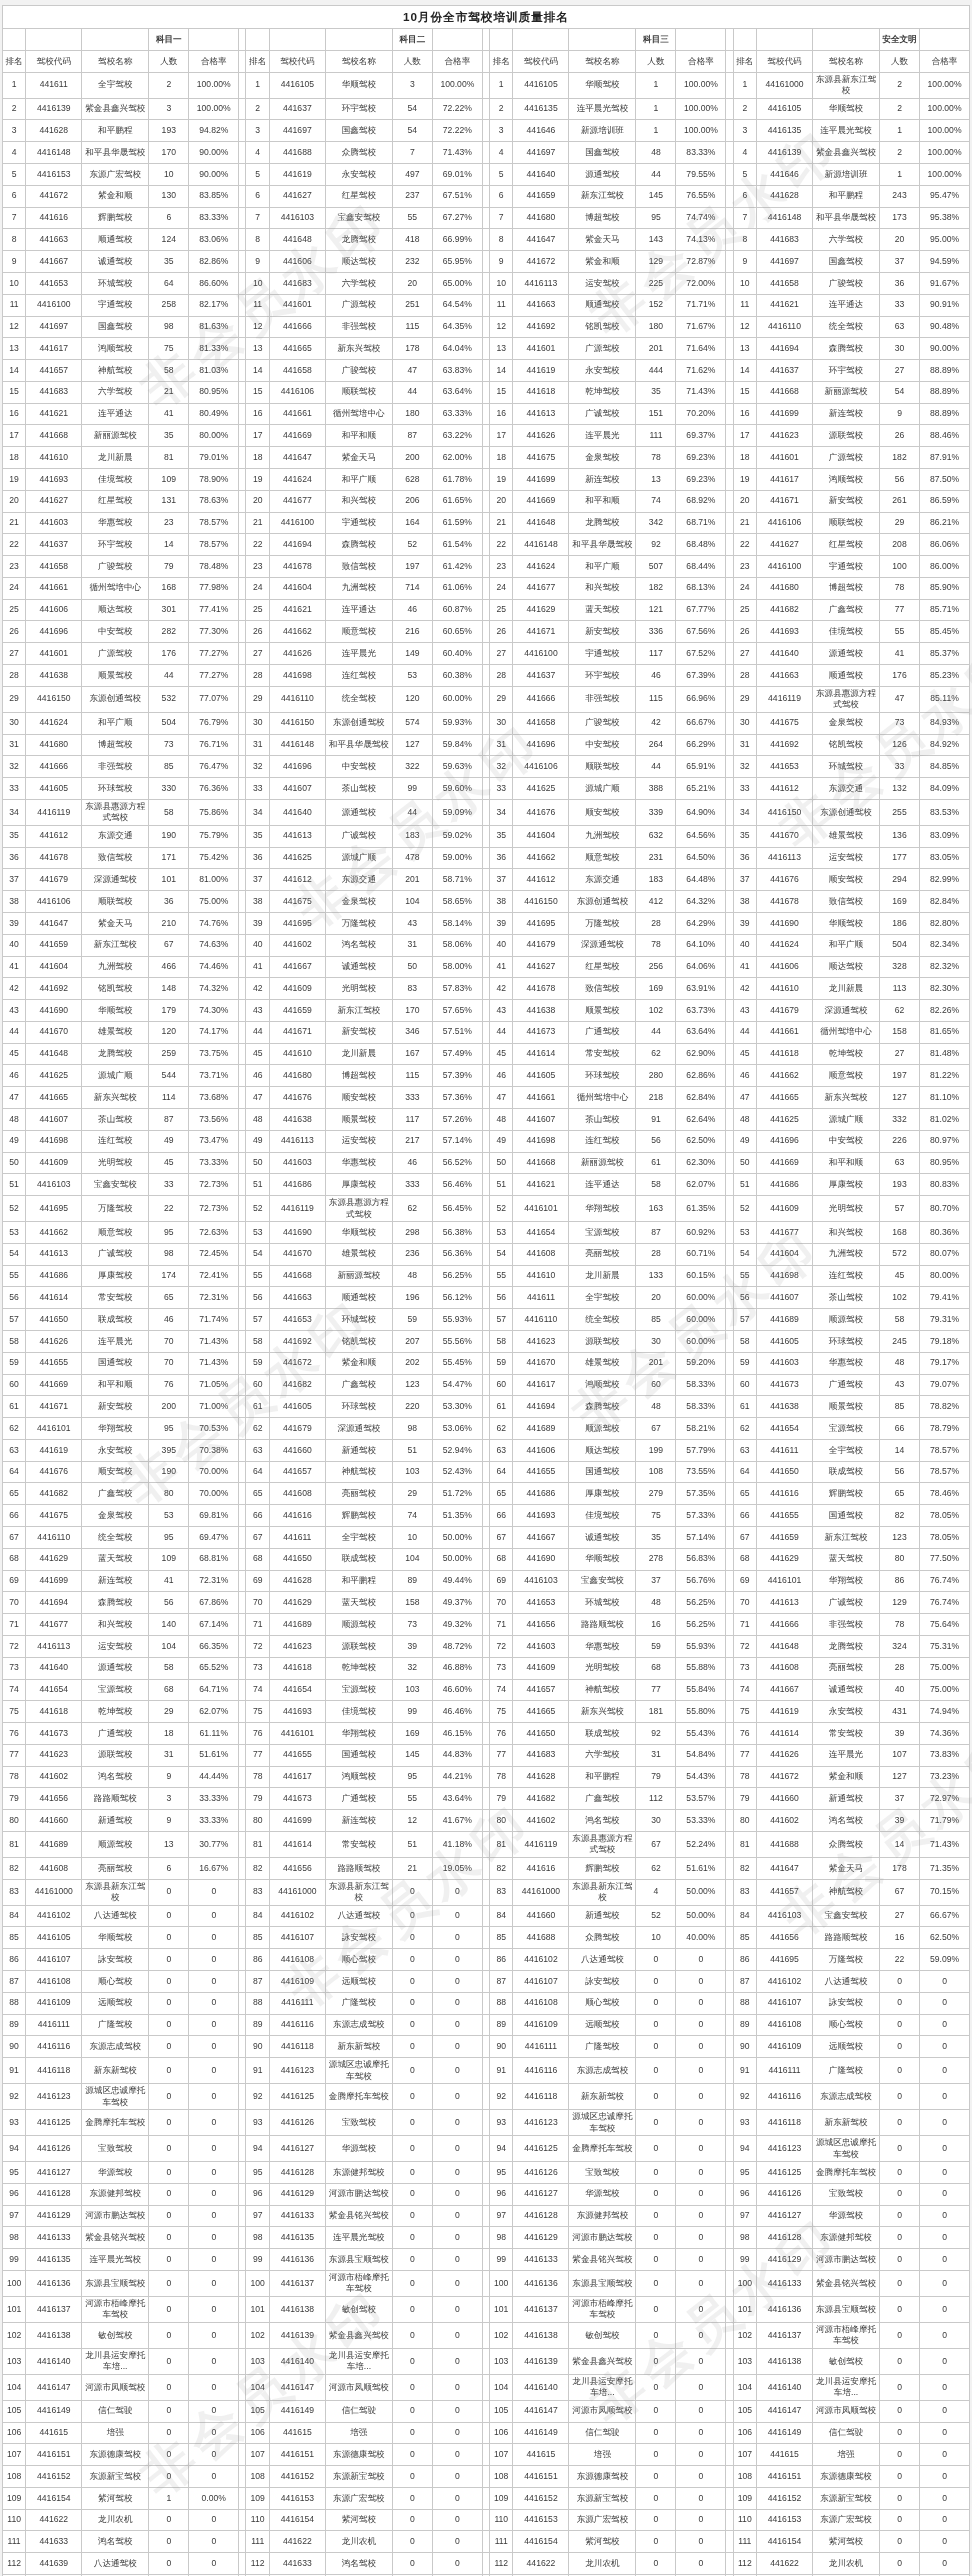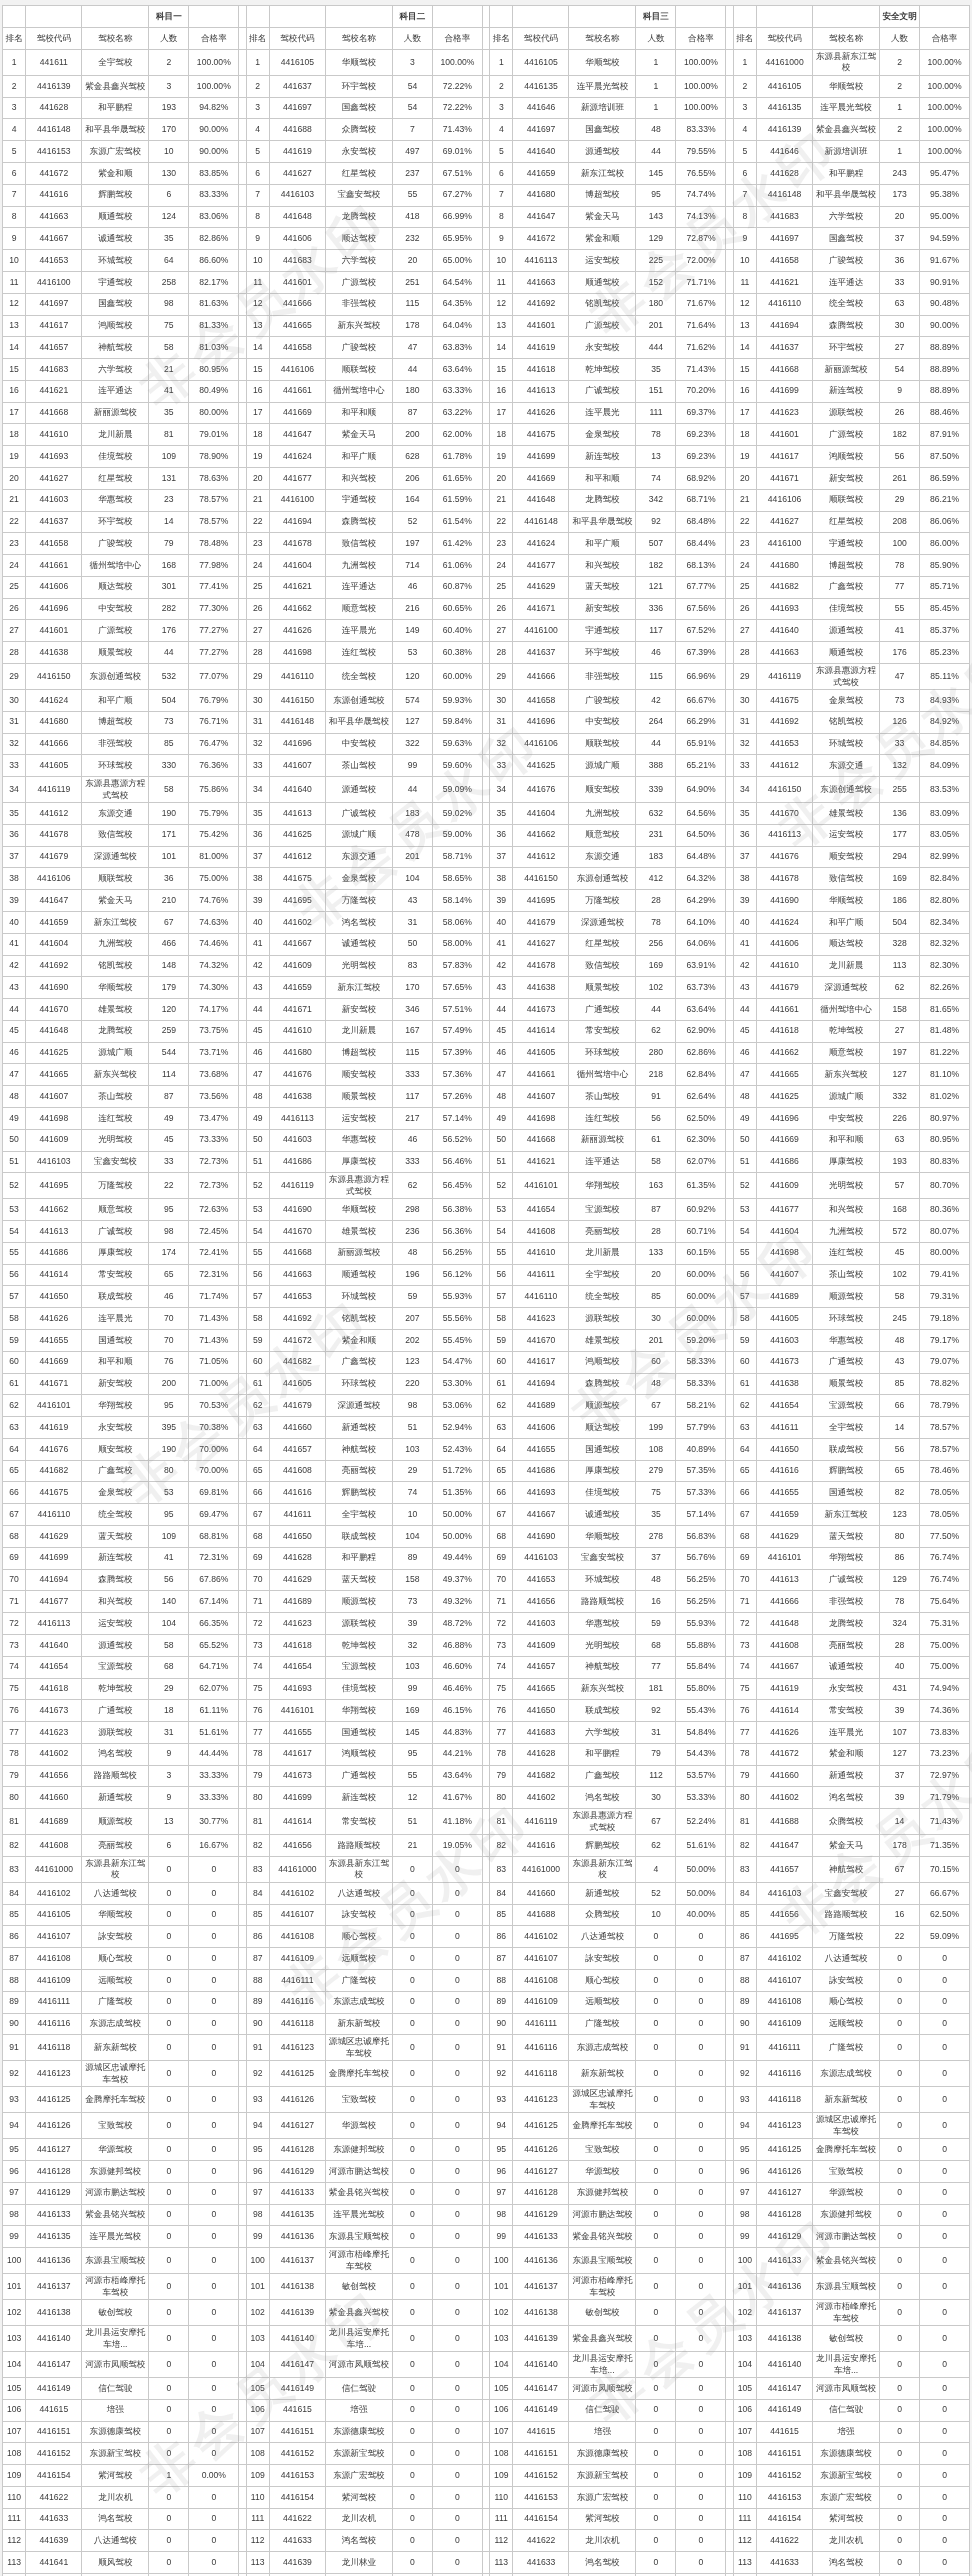--- a/index.html
+++ b/index.html
@@ -40,20 +40,23 @@
         <col style="width: 40px;">
         <col style="width: 50px;">
         <col style="width: 7.2px;">
         <col style="width: 23.4px;">
         <col style="width: 56px;">
         <col style="width: 67px;">
         <col style="width: 40px;">
         <col style="width: 50px;">
       </colgroup>
     <tbody id="tbody">
+        <tr data-name="title-row">
+          <td class="title-cell" data-name="page-title" colspan="23">10月份全市驾校培训质量排名</td>
+        </tr>
         <tr data-name="group-header-row">
           <td></td>
           <td></td>
           <td></td>
           <td class="group-label" data-name="group-label-1">科目一</td>
           <td></td>
           <td class="sep"></td>
           <td></td>
           <td></td>
           <td></td>
@@ -1682,21 +1685,21 @@
           <td data-name="rank-cell">64</td>
           <td data-name="school-code-cell">441657</td>
           <td data-name="school-name-cell">神航驾校</td>
           <td data-name="people-count-cell">103</td>
           <td data-name="pass-rate-cell">52.43%</td>
           <td class="sep"></td>
           <td data-name="rank-cell">64</td>
           <td data-name="school-code-cell">441655</td>
           <td data-name="school-name-cell">国通驾校</td>
           <td data-name="people-count-cell">108</td>
-          <td data-name="pass-rate-cell">40.89%</td>
+          <td data-name="pass-rate-cell">73.55%</td>
           <td class="sep"></td>
           <td data-name="rank-cell">64</td>
           <td data-name="school-code-cell">441650</td>
           <td data-name="school-name-cell">联成驾校</td>
           <td data-name="people-count-cell">56</td>
           <td data-name="pass-rate-cell">78.57%</td>
         </tr>
         <tr data-name="table-row">
           <td data-name="rank-cell">65</td>
           <td data-name="school-code-cell">441682</td>

